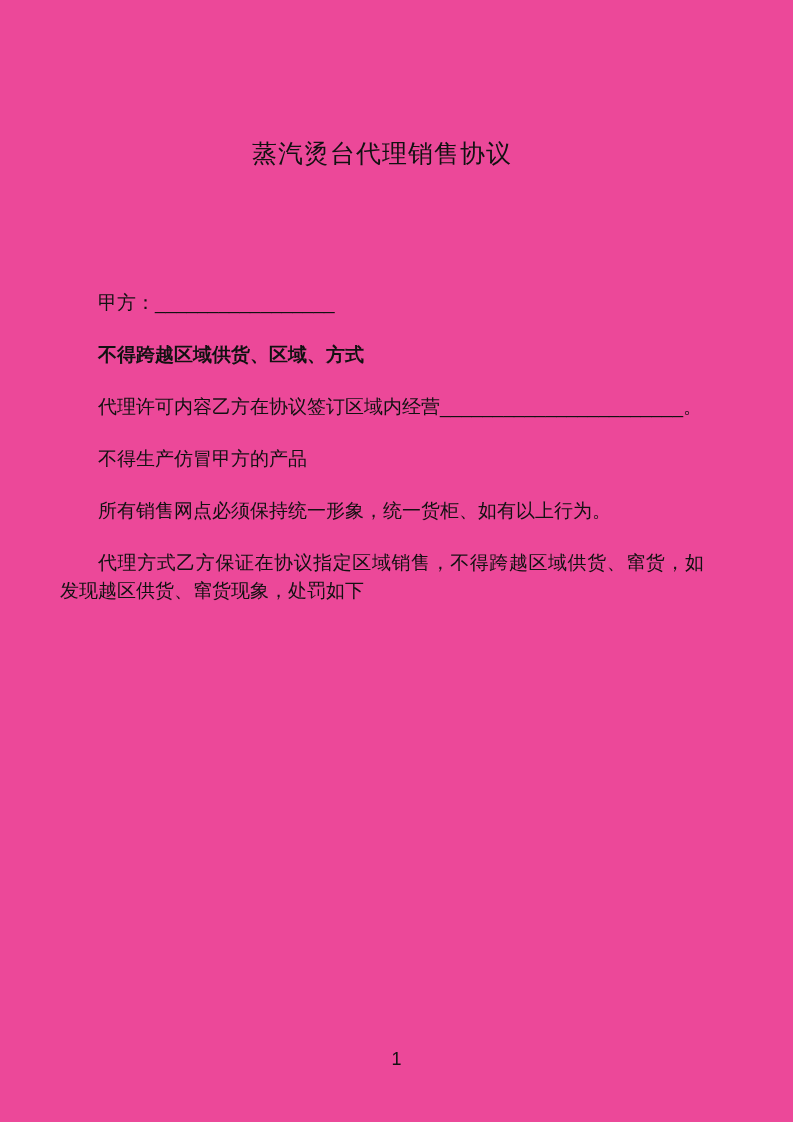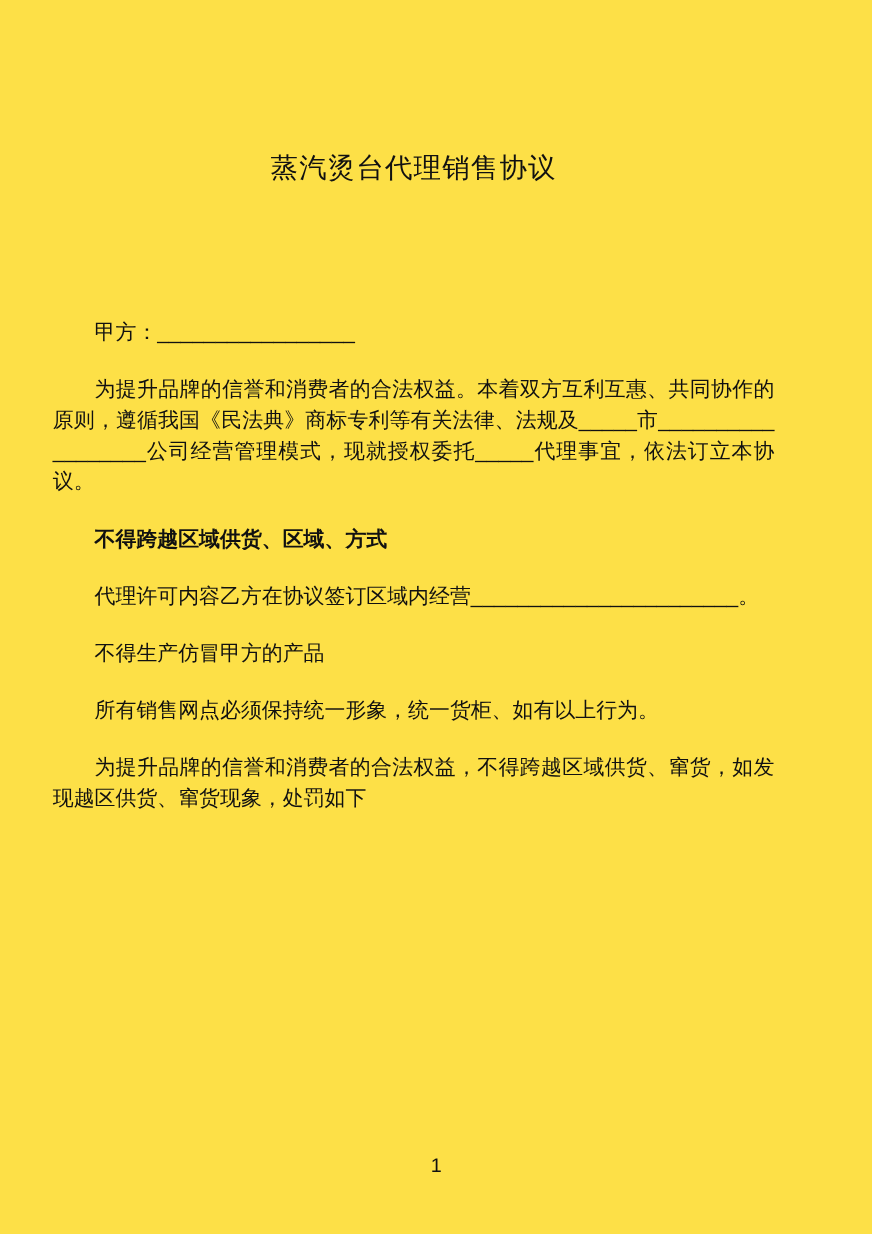--- a/index.html
+++ b/index.html
@@ -5,25 +5,25 @@
   html, body {
     margin: 0;
     padding: 0;
     background: #ffffff;
   }
   .page {
     position: relative;
     width: 793px;
     height: 1122px;
     margin: 0 auto;
-    background: #fde047;
+    background: #ec4899;
     color: #111111;
     font-family: "Liberation Sans", sans-serif;
     box-sizing: border-box;
-    padding: 136px 89px 0 48px;
+    padding: 136px 89px 0 60px;
     overflow: hidden;
   }
   .doc-title {
     font-size: 25px;
     font-weight: 400;
     line-height: 34px;
     text-align: center;
     margin: 0 0 119px 0;
     letter-spacing: 1px;
     white-space: nowrap;
@@ -54,29 +54,28 @@
 </head>
 <body>
 
 <div class="page">
 
   <h1 class="doc-title">蒸汽烫台代理销售协议</h1>
 
   <p class="para">甲方：_________________</p>
 
 
-  <p class="para">为提升品牌的信誉和消费者的合法权益。本着双方互利互惠、共同协作的原则，遵循我国《民法典》商标专利等有关法律、法规及_____市__________________公司经营管理模式，现就授权委托_____代理事宜，依法订立本协议。</p>
 
   <p class="para bold">不得跨越区域供货、区域、方式</p>
 
   <p class="para">代理许可内容乙方在协议签订区域内经营_______________________。</p>
 
   <p class="para">不得生产仿冒甲方的产品</p>
 
 
   <p class="para">所有销售网点必须保持统一形象，统一货柜、如有以上行为。</p>
 
 
-  <p class="para">为提升品牌的信誉和消费者的合法权益，不得跨越区域供货、窜货，如发现越区供货、窜货现象，处罚如下</p>
+  <p class="para">代理方式乙方保证在协议指定区域销售，不得跨越区域供货、窜货，如发现越区供货、窜货现象，处罚如下</p>
 
   <div class="page-footer">1</div>
 
 </div>
 
 </body></html>

